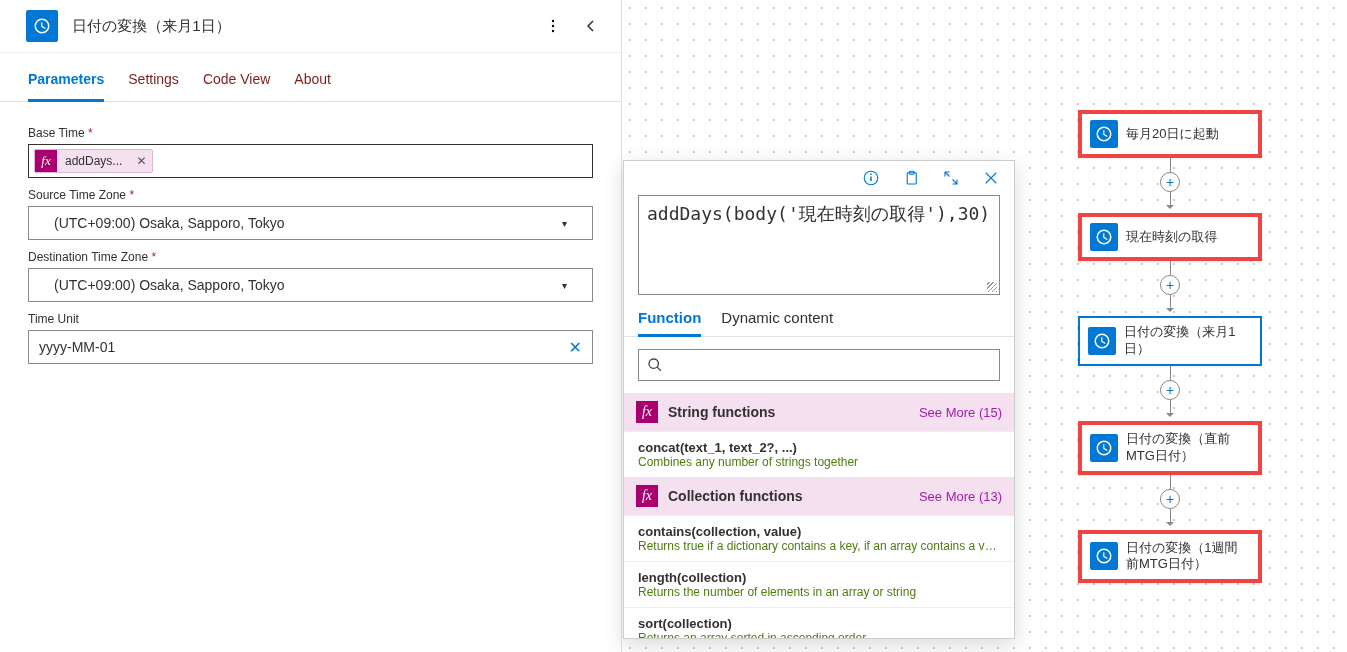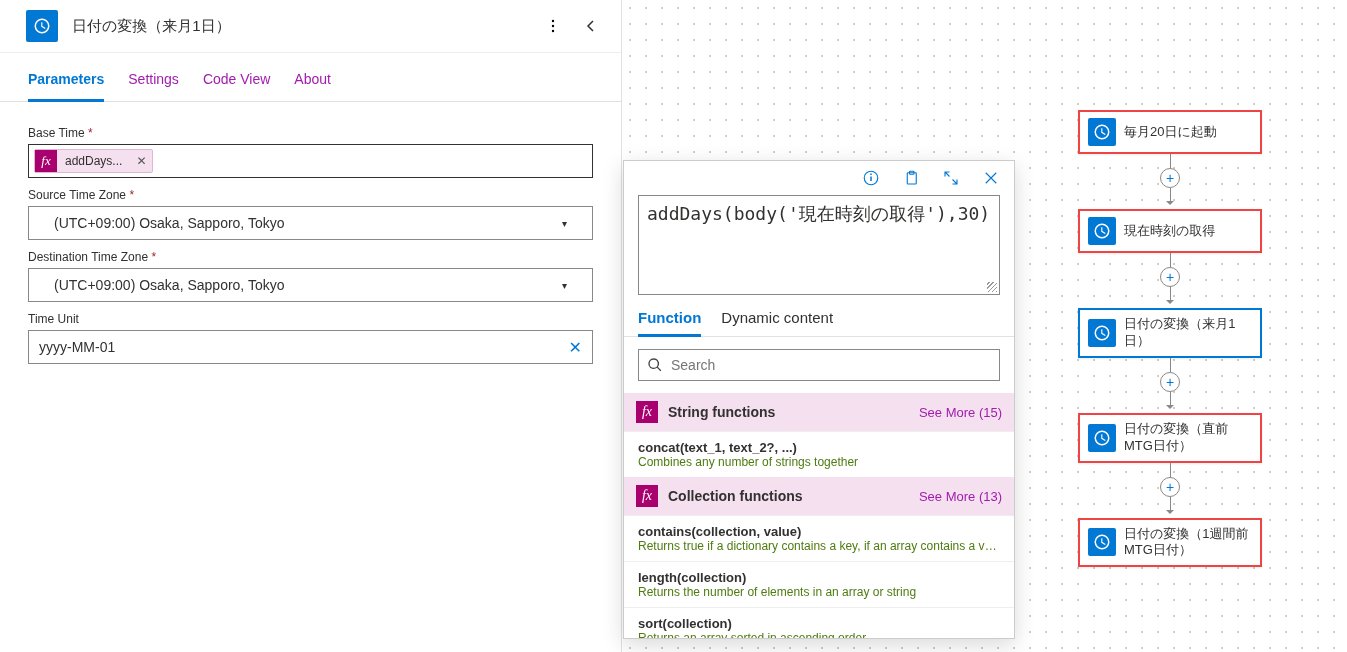--- a/index.html
+++ b/index.html
@@ -6,21 +6,21 @@
   body { font-family: 'Segoe UI', Arial, sans-serif; font-size: 14px; color: #323130; width: 1347px; height: 652px; background: #fff; overflow: hidden; position: relative; }
   .canvas-bg { position: absolute; left: 622px; top: 0; right: 0; bottom: 0; background-image: radial-gradient(circle, #ccc 1px, transparent 1px); background-size: 16px 16px; }
   .left-panel { position: absolute; left: 0; top: 0; width: 622px; height: 652px; background: #fff; z-index: 5; border-right: 1px solid #e1e1e1; }
   .panel-header { display: flex; align-items: center; padding: 10px 14px 10px 26px; border-bottom: 1px solid #eee; }
   .step-icon { width: 32px; height: 32px; background: #0078d4; color: #fff; display: flex; align-items: center; justify-content: center; border-radius: 2px; margin-right: 14px; flex: 0 0 auto; }
   .step-icon svg { width: 18px; height: 18px; fill: #fff; }
   .panel-title { font-size: 15px; flex: 1; }
   .header-actions { display: flex; align-items: center; gap: 18px; padding-right: 6px; }
   .icon-btn { width: 20px; height: 20px; display: flex; align-items: center; justify-content: center; cursor: pointer; color: #323130; }
   .tabs { display: flex; gap: 24px; padding: 18px 28px 0 28px; border-bottom: 1px solid #e1e1e1; }
-  .tab { padding-bottom: 12px; cursor: pointer; font-size: 14px; color: #a21caf; }
+  .tab { padding-bottom: 12px; cursor: pointer; font-size: 14px; color: #7f1d1d; }
   .tab.active { color: #0078d4; border-bottom: 3px solid #0078d4; font-weight: 600; margin-bottom: -1px; }
   .form { padding: 14px 28px; }
   .field-label { font-size: 12px; color: #323130; margin-top: 10px; margin-bottom: 4px; }
   .req { color: #a4262c; }
   .token-field { border: 1px solid #323130; min-height: 34px; display: flex; align-items: center; padding: 3px 5px; }
   .fx-token { display: inline-flex; align-items: center; background: #f5e0ef; border: 1px solid #e0b6d7; border-radius: 2px; height: 24px; }
   .fx-token .fx-ico { background: #a8006e; color: #fff; font-style: italic; font-family: serif; width: 22px; height: 100%; display: flex; align-items: center; justify-content: center; font-size: 13px; }
   .fx-token .fx-text { padding: 0 8px; font-size: 12px; }
   .fx-token .fx-remove { padding: 0 6px; font-size: 12px; color: #555; cursor: pointer; }
   .select-box { border: 1px solid #8a8886; height: 34px; display: flex; align-items: center; justify-content: space-between; padding: 0 25px; cursor: pointer; background: #fff; }
@@ -43,21 +43,21 @@
   .fn-list { max-height: 245px; overflow-y: scroll; }
   .fn-cat { background: #f5e0ef; display: flex; align-items: center; padding: 8px 12px; gap: 10px; }
   .fn-cat .cat-icon { width: 22px; height: 22px; background: #a8006e; color: #fff; display: flex; align-items: center; justify-content: center; font-style: italic; font-family: serif; font-size: 14px; }
   .fn-cat .cat-name { font-weight: 600; flex: 1; }
   .fn-cat .see-more { color: #a21caf; font-size: 13px; }
   .fn-item { padding: 8px 14px; border-top: 1px solid #eee; }
   .fn-item .fn-sig { font-weight: 600; font-size: 13px; }
   .fn-item .fn-desc { font-size: 12px; color: #4d7c0f; white-space: nowrap; overflow: hidden; text-overflow: ellipsis; }
   
   .flow { position: absolute; left: 1078px; top: 110px; width: 184px; display: flex; flex-direction: column; align-items: center; z-index: 2; }
-  .flow-card { width: 184px; border: 2px solid #ef4444; background: #fff; display: flex; align-items: center; padding: 6px 8px; box-shadow: 0 1px 2px rgba(0,0,0,.08); cursor: pointer; }
+  .flow-card { width: 184px; border: 4px solid #ef4444; background: #fff; display: flex; align-items: center; padding: 6px 8px; box-shadow: 0 1px 2px rgba(0,0,0,.08); cursor: pointer; }
   .flow-card .step-icon { width: 28px; height: 28px; margin-right: 8px; }
   .flow-card .clabel { font-size: 13px; line-height: 1.3; }
   .flow-card.active { border: 2px solid #0078d4; }
   .connector { display: flex; flex-direction: column; align-items: center; }
   .connector .line { width: 1px; height: 14px; background: #8a8886; }
   .connector .plus { width: 20px; height: 20px; border: 1px solid #8a8886; border-radius: 50%; background: #fff; display: flex; align-items: center; justify-content: center; color: #0078d4; font-size: 14px; cursor: pointer; }
   .connector .arrow { width: 0; height: 0; border: 4px solid transparent; border-top-color: #8a8886; margin-top: -1px; }
   ::-webkit-scrollbar { width: 12px; }
   ::-webkit-scrollbar-thumb { background: #c8c8c8; }
 </style>
@@ -154,21 +154,20 @@
   </div>
   <div class="expr-text">addDays(body('現在時刻の取得'),30)</div>
   <div class="expr-tabs" id="expr-tabs">
       <div class="etab active">Function</div>
       <div class="etab">Dynamic content</div>
     </div>
   <div class="search-box">
     <svg viewBox="0 0 24 24">
         <path d="M10 2a8 8 0 1 0 5 14.3l5 5 1.4-1.4-5-5A8 8 0 0 0 10 2zm0 2a6 6 0 1 1-6 6 6 6 0 0 1 6-6z"></path>
       </svg>
-    <input placeholder="Search" style="">
   </div>
   <div class="fn-list" id="fn-list">
       <div class="fn-cat">
         <span class="cat-icon">fx</span>
         <span class="cat-name">String functions</span>
         <span class="see-more">See More (15)</span>
       </div>
       <div class="fn-item">
         <div class="fn-sig">concat(text_1, text_2?, ...)</div>
         <div class="fn-desc">Combines any number of strings together</div>

